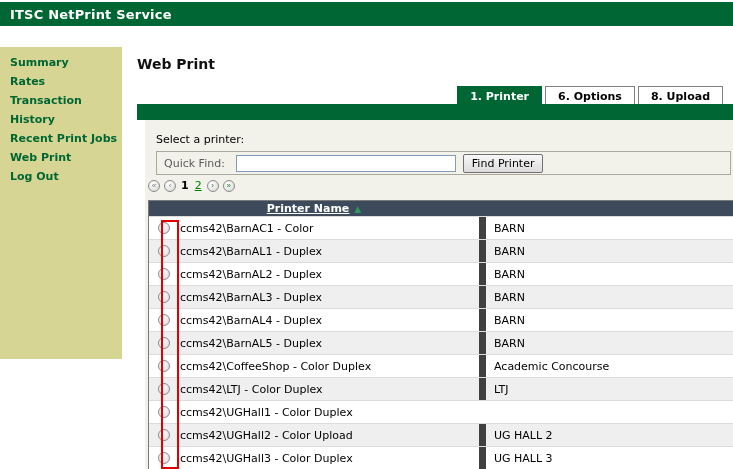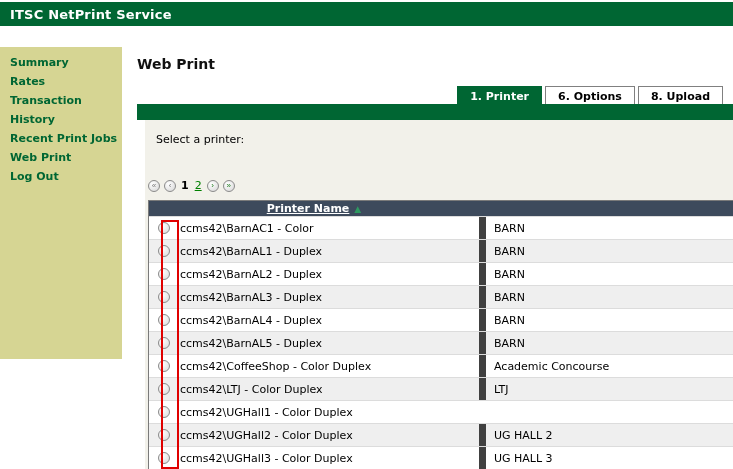--- a/index.html
+++ b/index.html
@@ -102,20 +102,25 @@
     <div class="tab active">1. Printer</div>
     <div class="tab">6. Options</div>
     <div class="tab">8. Upload</div>
   </div>
 
   <div class="green-strip"></div>
 
   <div class="panel">
     <div class="select-label">Select a printer:</div>
 
+    <div class="quickfind">
+      <span class="qf-label">Quick Find:</span>
+      <input class="qf-input" type="text" value="" style="">
+      <button class="qf-btn">Find Printer</button>
+    </div>
 
     <div class="pager">
       <button class="pg-btn gray">«</button>
       <button class="pg-btn gray">‹</button>
       <span class="pg-num">1</span>
       <span class="pg-link">2</span>
       <button class="pg-btn grn">›</button>
       <button class="pg-btn grn">»</button>
     </div>
 
@@ -186,21 +191,21 @@
           <div class="trow">
     <div class="cell radio-cell">
       <span class="radio"></span>
     </div>
     <div class="cell name-cell">ccms42\UGHall1 - Color Duplex</div>
   </div>
           <div class="trow alt">
     <div class="cell radio-cell">
       <span class="radio"></span>
     </div>
-    <div class="cell name-cell">ccms42\UGHall2 - Color Duplex</div>
+    <div class="cell name-cell">ccms42\UGHall2 - Color Upload</div>
     <div class="cell loc-cell">UG HALL 2</div>
   </div>
           <div class="trow">
     <div class="cell radio-cell">
       <span class="radio"></span>
     </div>
     <div class="cell name-cell">ccms42\UGHall3 - Color Duplex</div>
     <div class="cell loc-cell">UG HALL 3</div>
   </div>
         </div>

